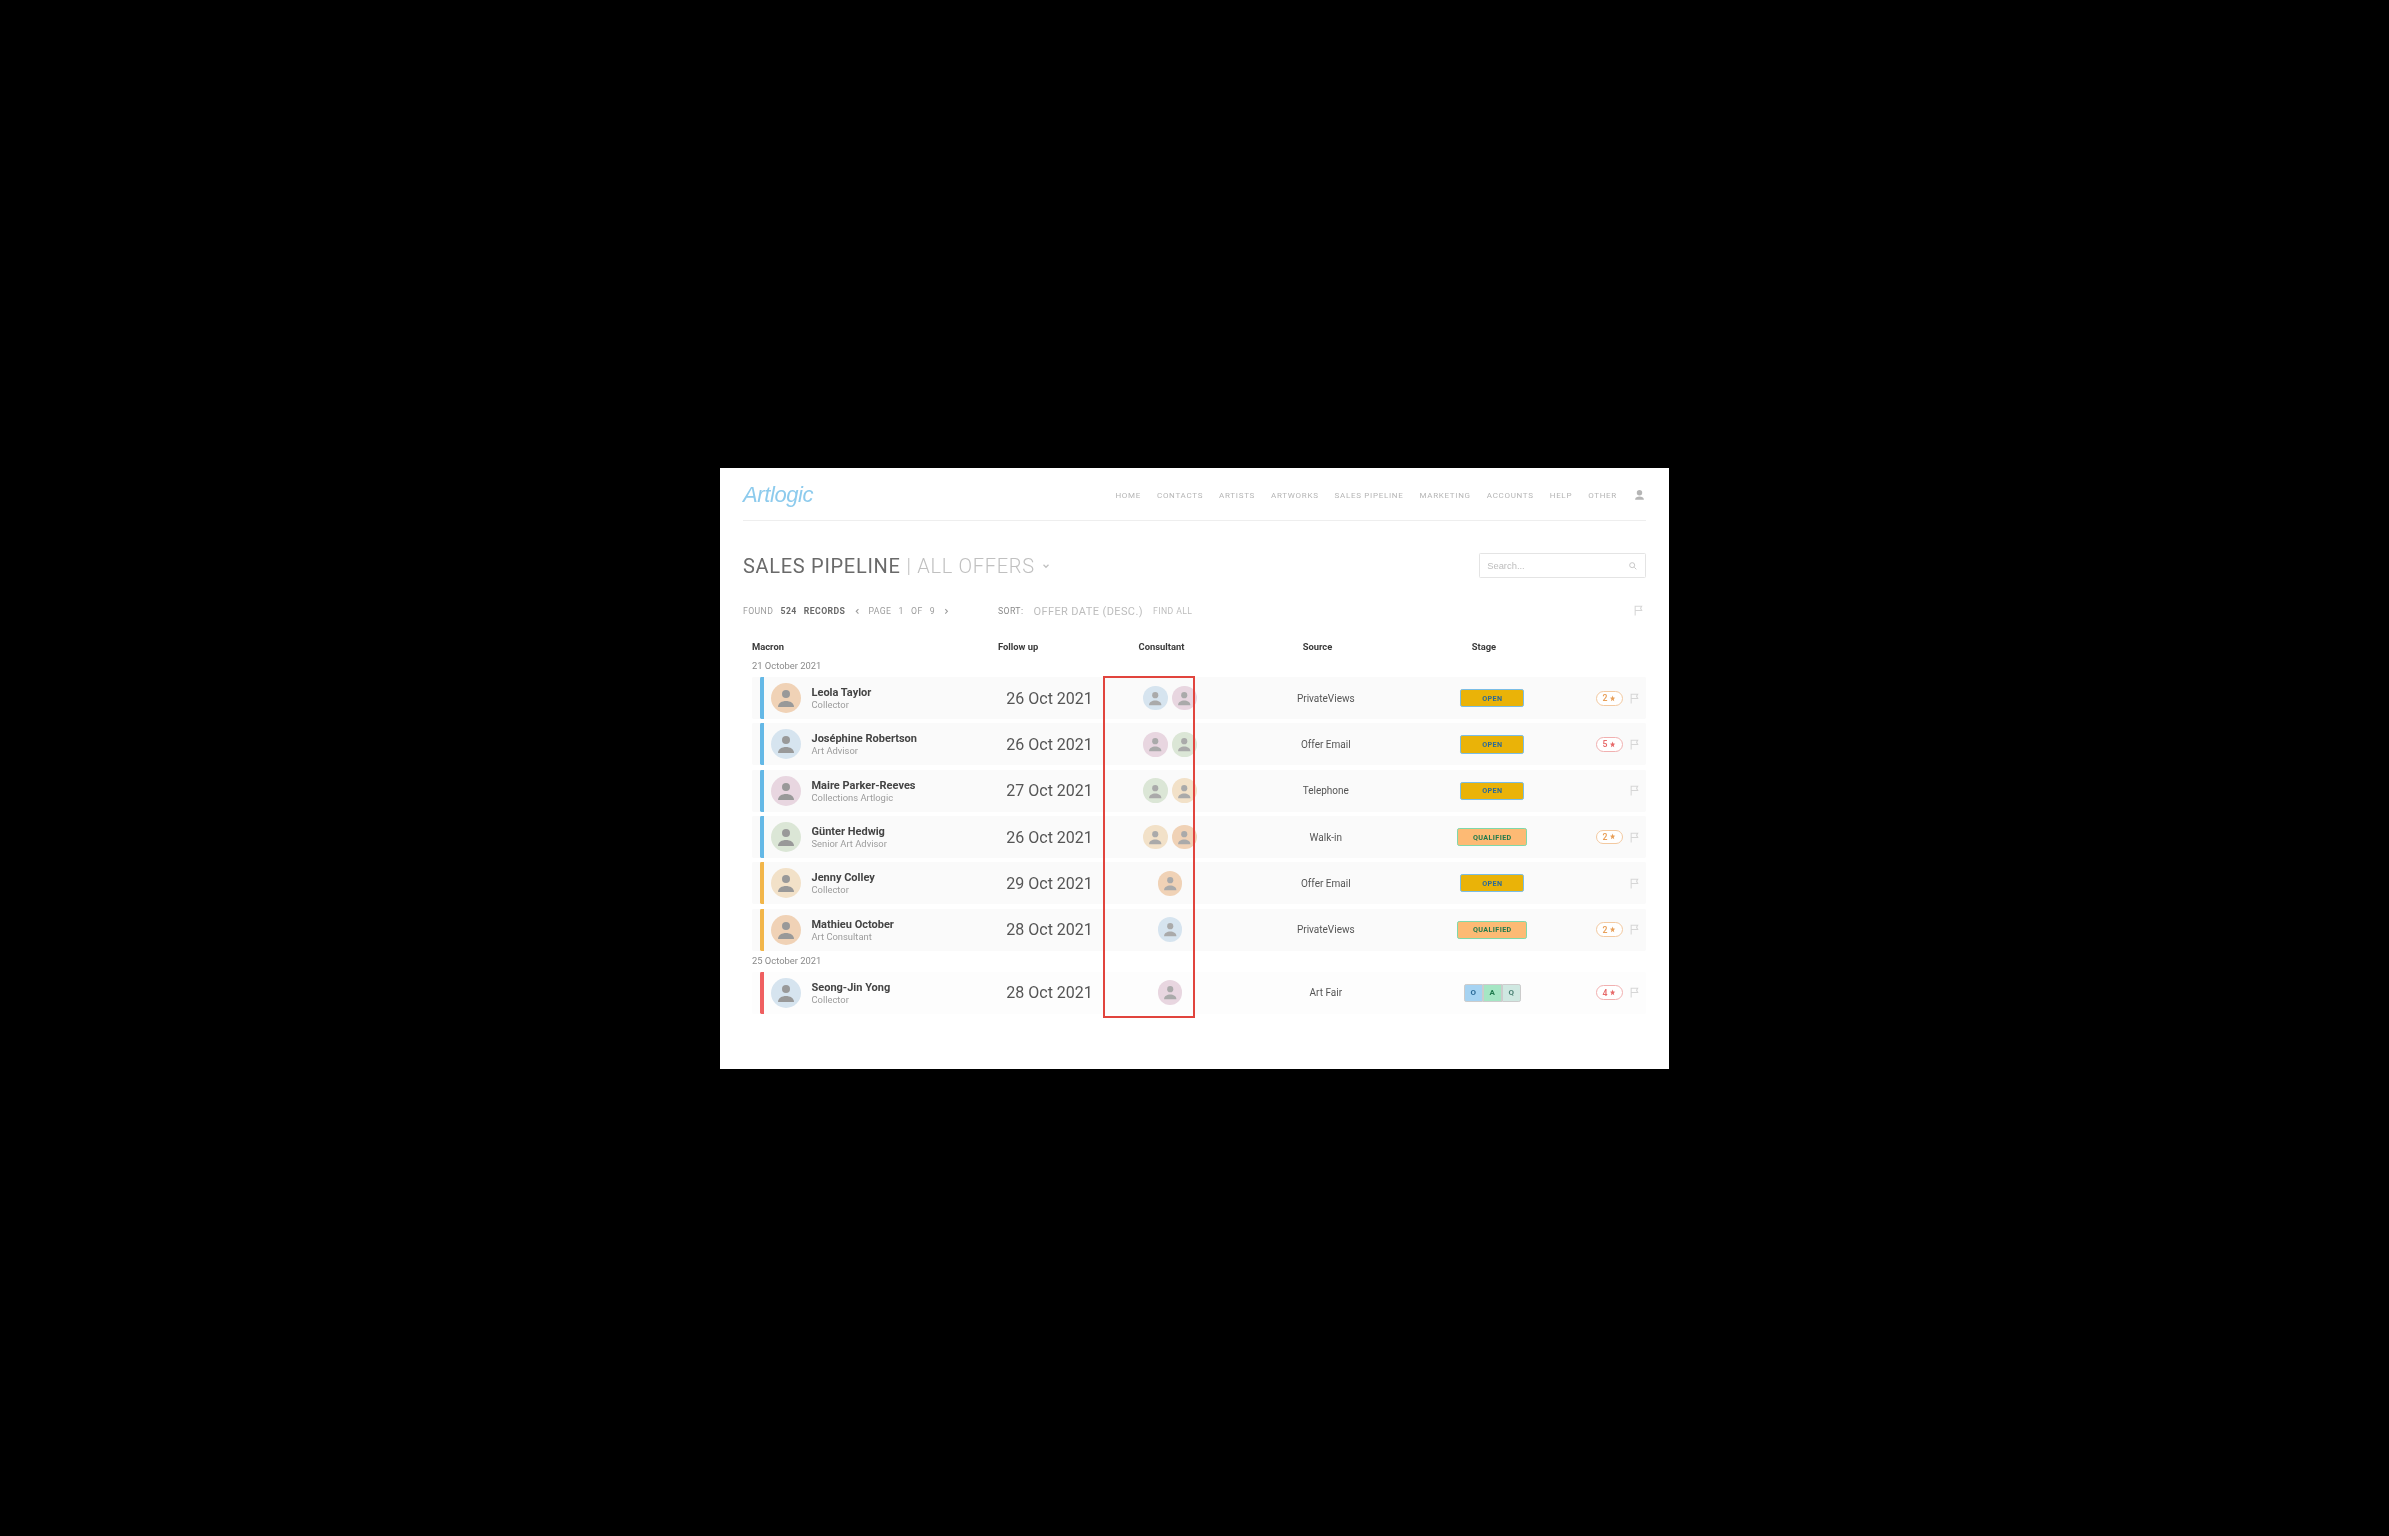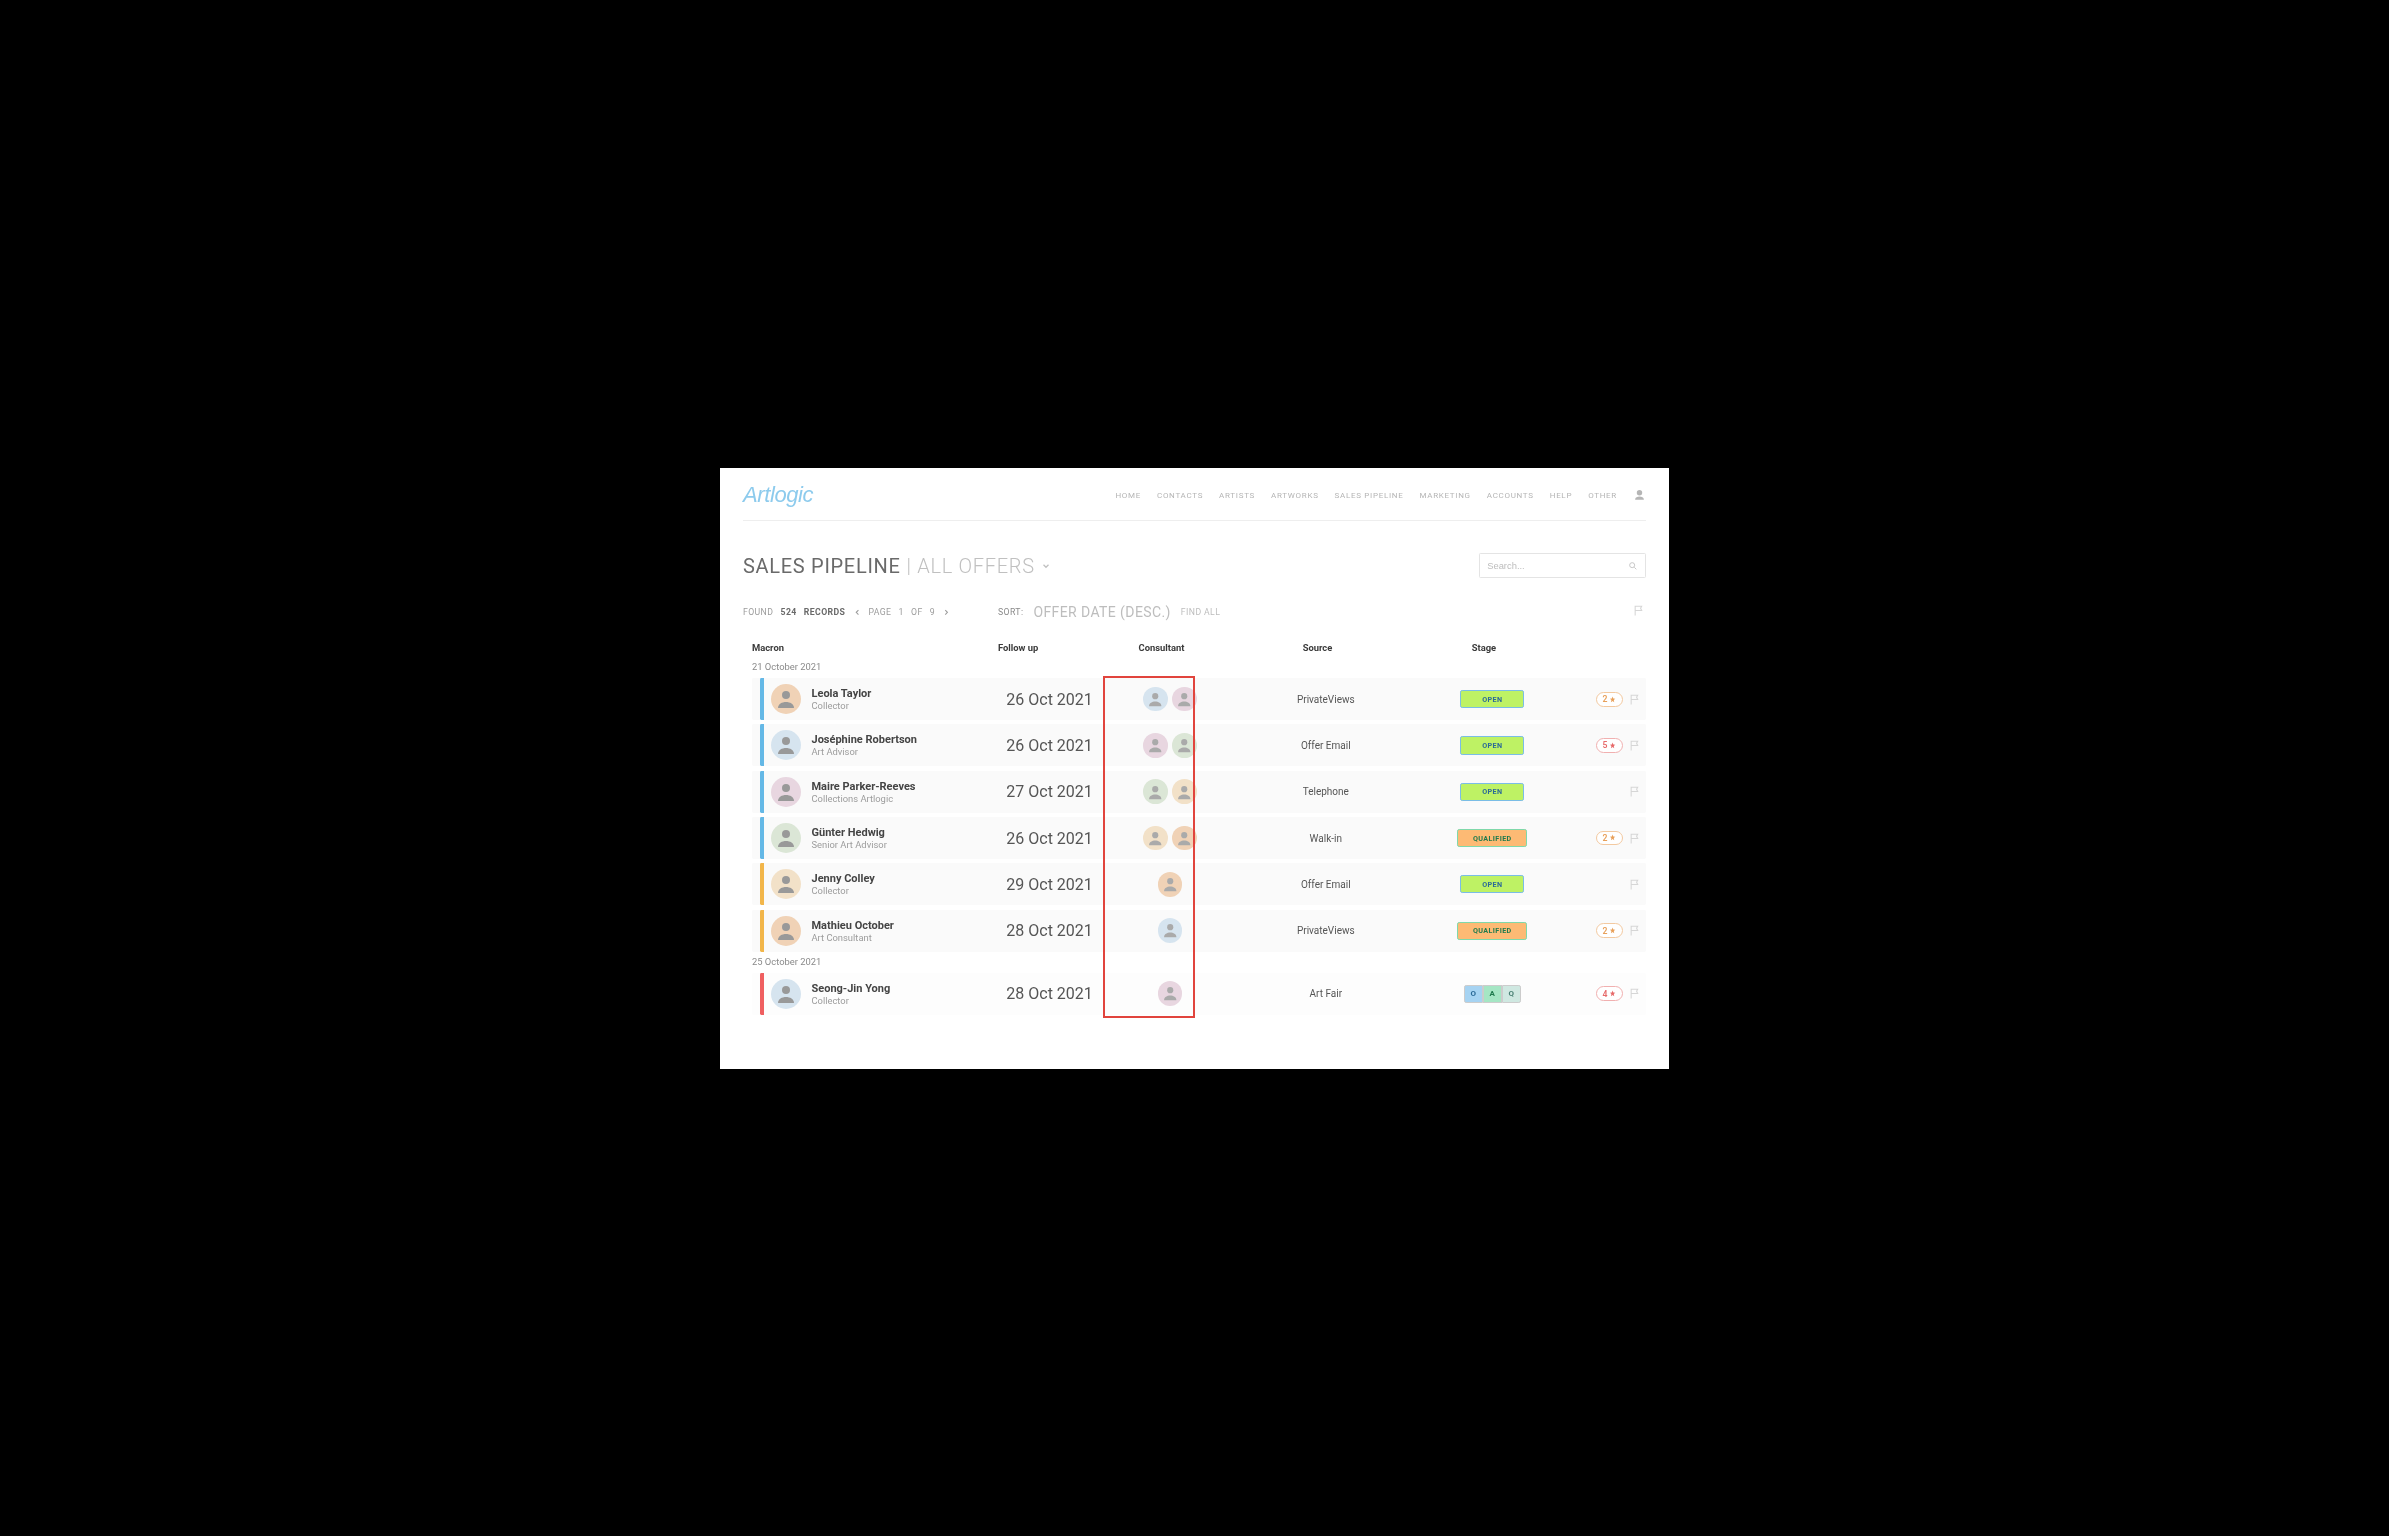--- a/index.html
+++ b/index.html
@@ -111,21 +111,21 @@
     color: #9c9c9c;
     letter-spacing: 0.4px;
   }
   .meta-left { display: flex; align-items: center; gap: 7.2px; }
   .meta-found { text-transform: uppercase; }
   .meta-records { font-weight: 700; color: #6a6a6a; }
   .pager-arrow { width: 8.7px; height: 8.7px; color:#9c9c9c; cursor:pointer; }
   .pager-text { text-transform: uppercase; }
   .sort-block { margin-left: 35px; display:flex; gap: 10px; align-items:center; }
   .sort-label { color:#8a8a8a; text-transform: uppercase; font-size:8.7px;margin-left:12px; }
-  .sort-value { color:#bdbdbd; text-transform: uppercase; font-size:14px; cursor:pointer; }
+  .sort-value { color:#bdbdbd; text-transform: uppercase; font-size:11px; cursor:pointer; }
   .find-all { color:#bdbdbd; text-transform: uppercase; font-size:8.7px; cursor:pointer; }
   .meta-right { margin-left: auto; }
   .flag-icon { width: 13px; height: 13px; color: #d6d6d6; cursor:pointer; }
 
   
   .cols {
     display: grid;
     grid-template-columns: 246px 109px 109px 203px 130px 1fr;
     padding: 22px 32px 4.3px 32px;
     font-size: 9.4px;
@@ -195,21 +195,21 @@
   .stage-cell { display:flex; justify-content:center; }
   .stage-pill {
     font-size: 7.2px;
     font-weight: 700;
     letter-spacing: 0.4px;
     padding: 3.6px 14.5px;
     border-radius: 2.2px;
     text-align:center;
     min-width: 64px;
   }
-  .stage-open { background:#bef264; color:#2b6a97; border:0.7px solid #7abde6; }
+  .stage-open { background:#eab308; color:#2b6a97; border:0.7px solid #7abde6; }
   .stage-qualified { background:#fdba74; color:#1f7a4d; border:0.7px solid #7fd8aa; }
   .stage-multi { display:flex; gap:0; }
   .stage-multi .chip {
     font-size:8px; font-weight:700; padding:3.6px 5.8px; border:0.7px solid #ccc;
   }
   .chip-o { background:#a6d3f2; color:#2b6a97; border-color:#7abde6; border-radius:2.2px 0 0 2.2px; }
   .chip-a { background:#a5e6c4; color:#1f7a4d; border-color:#7fd8aa; }
   .chip-q { background:#cfe8e1; color:#4a8174; border-color:#a8d0c6; border-radius:0 2.2px 2.2px 0; }
 
   .actions-cell { display:flex; gap:5.8px; justify-content:flex-end; align-items:center; padding-right: 4.3px; }

